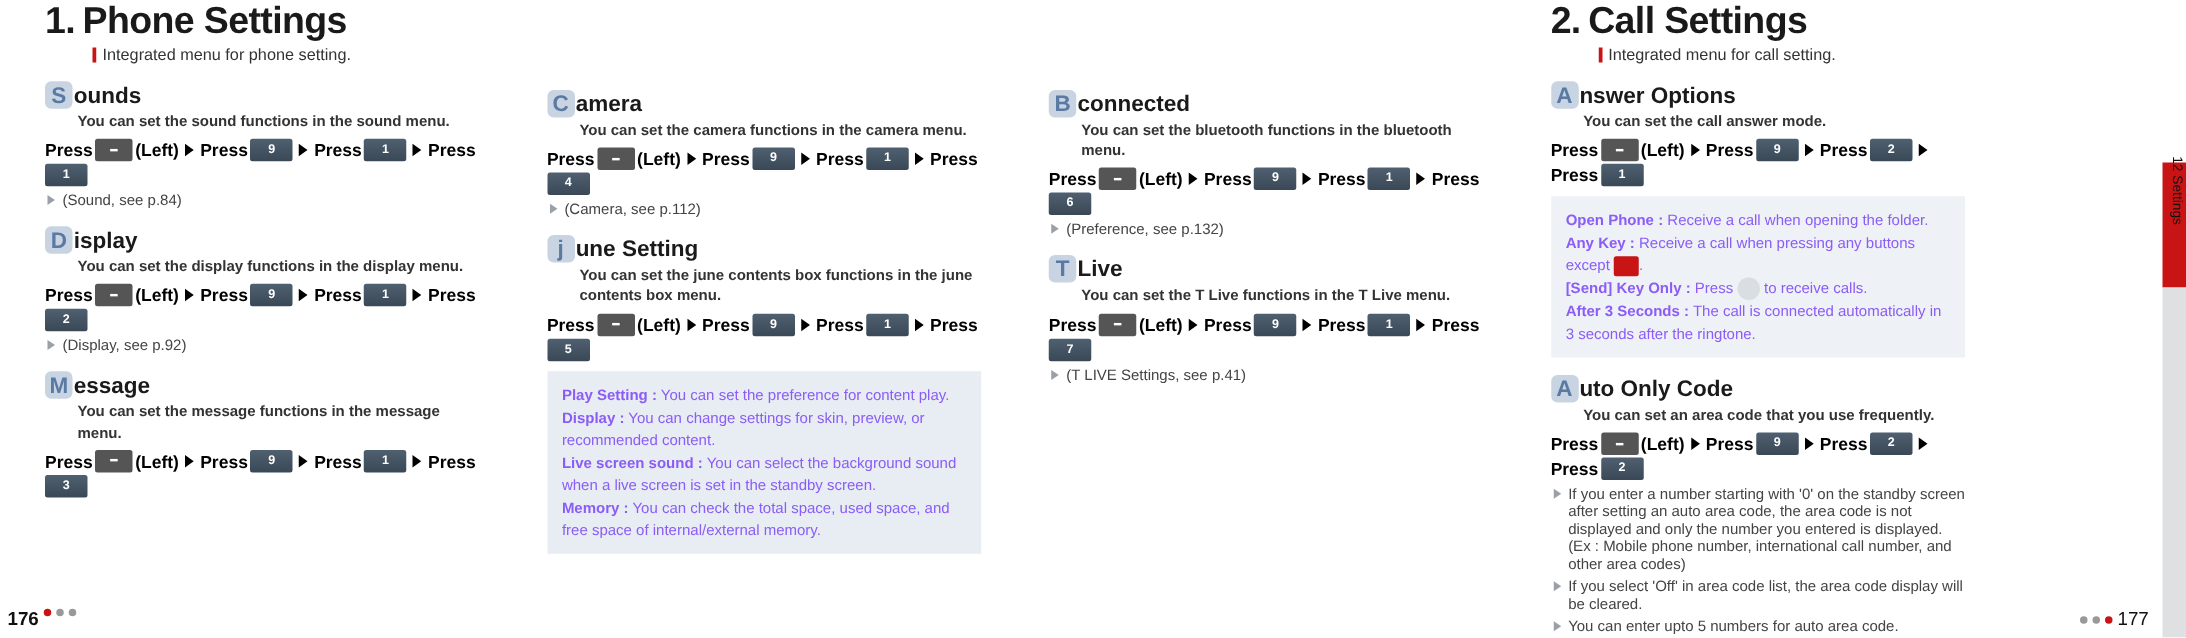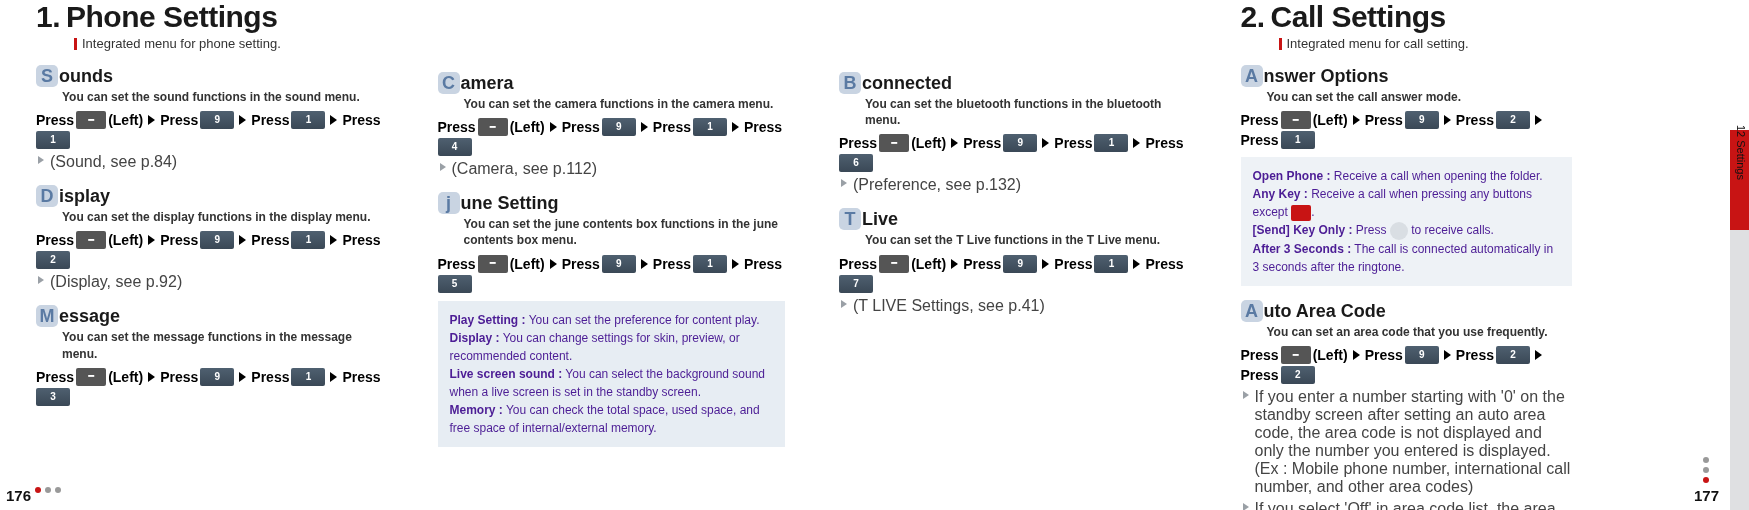--- a/index.html
+++ b/index.html
@@ -115,66 +115,65 @@
   }
   .tri{
     display:inline-block;
     width:0;height:0;
     border-top:5px solid transparent;
     border-bottom:5px solid transparent;
     border-left:7px solid #000;
     margin:0 3px;
   }
   .ref{
-    font-size:16px;
+    font-size:12px;
     color:#444;
     margin:4px 0 0 0;
     display:flex;
     align-items:flex-start;
   }
   .ref-arrow{
     display:inline-block;
     width:0;height:0;
     border-top:4px solid transparent;
     border-bottom:4px solid transparent;
     border-left:6px solid #9aa0a6;
     margin:3px 6px 0 2px;
     flex:none;
   }
   .notebox{
     background:#e7edf3;
     padding:10px 12px;
     font-size:12px;
     line-height:1.5;
-    color:#4c1d95;
+    color:#8b5cf6;
     margin-top:8px;
   }
   .notebox b{font-weight:900;}
   .page-l{
     position:absolute;
     left:6px;
     bottom:6px;
     font-size:15px;
     font-weight:900;
     color:#111;
     display:flex;
     align-items:flex-start;
     gap:4px;
   }
   .page-r{
     position:absolute;
     right:30px;
     bottom:6px;
     font-size:15px;
-    font-weight:700;
+    font-weight:400;
     color:#111;
     display:flex;
     align-items:center;
     gap:4px;
-    flex-direction:column;
   }
   .dot{width:6px;height:6px;border-radius:50%;background:#999;display:inline-block;}
   .dot.red{background:#c81414;}
   .side-tab{
     position:absolute;
     right:0;
     top:130px;
     width:19px;
     height:100px;
     background:#c81414;
@@ -441,21 +440,21 @@
     <div class="notebox" style="background:#eef2f6;">
       <div><b>Open Phone :</b> <span>Receive a call when opening the folder.</span></div>
       <div><b>Any Key :</b> <span>Receive a call when pressing any buttons except </span><span class="inline-key"></span><span>.</span></div>
       <div><b>[Send] Key Only :</b> <span>Press </span><span class="inline-key gray"></span><span> to receive calls.</span></div>
       <div><b>After 3 Seconds :</b> <span>The call is connected automatically in 3 seconds after the ringtone.</span></div>
     </div>
 
     <div class="section">
       <div class="sec-head">
         <span class="cap">A</span>
-        <span class="sec-title">uto Area Code</span>
+        <span class="sec-title">uto Only Code</span>
       </div>
       <div class="sec-desc">You can set an area code that you use frequently.</div>
       <div class="press-line">
           <span class="w">Press</span>
           <span class="keyicon">━</span>
           <span class="w">(Left)</span>
           <span class="tri"></span>
           <span class="w">Press</span>
           <span class="keyicon num">9</span>
           <span class="tri"></span>

